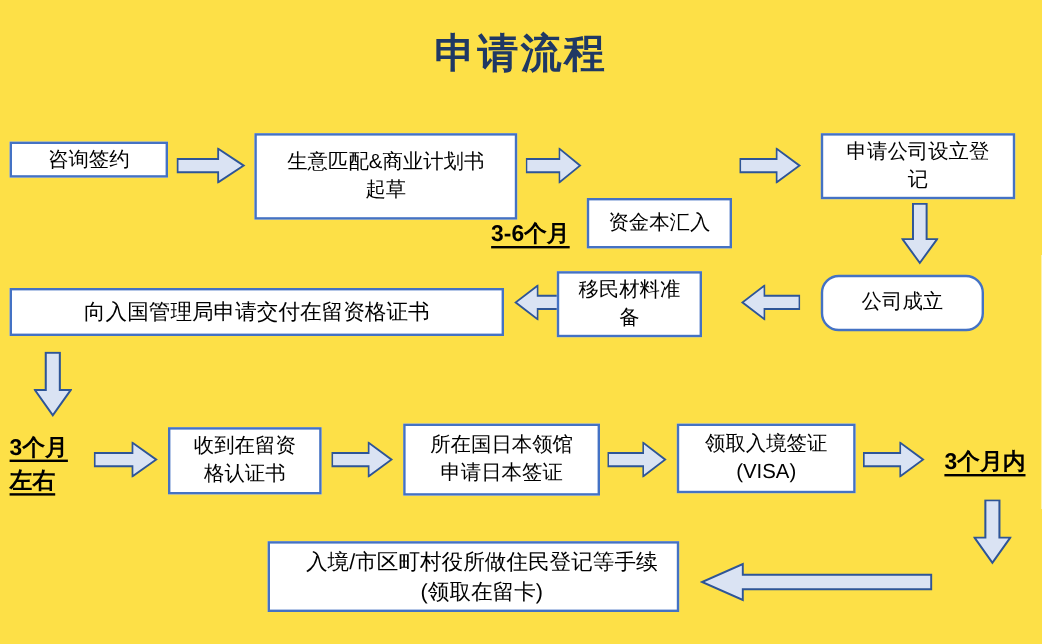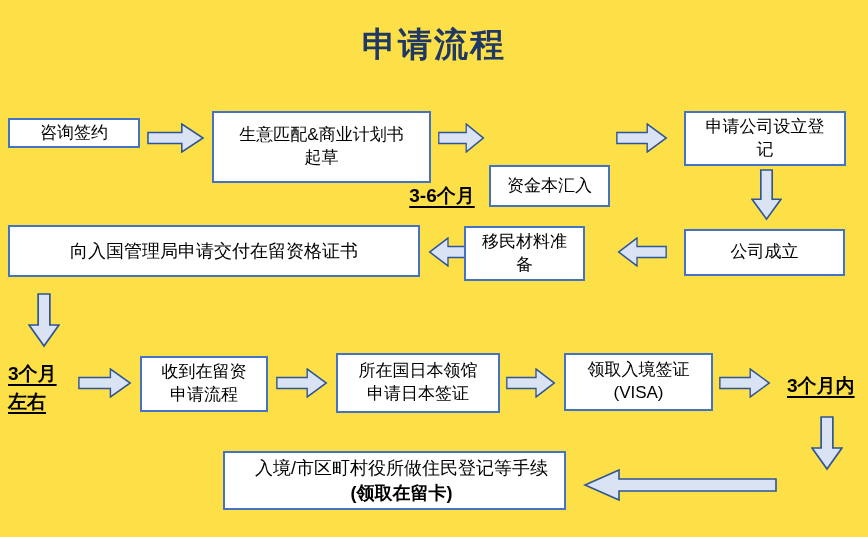--- a/index.html
+++ b/index.html
@@ -53,21 +53,21 @@
     white-space: pre-line;
     line-height: 1.45;
   }
   .arrow { position: absolute; display: block; }
   .arrow polygon {
     fill: var(--arrow_fill, #dae3f3);
     stroke: var(--arrow_stroke, #2e5597);
     stroke-width: 1.6px;
     stroke-linejoin: miter;
   }
-  .entry-line2 { font-weight: bold; }
+  .entry-line2 { font-weight: normal; }
 </style>
 </head>
 <body>
 
 <div id="canvas">
 
   <div class="title">申请流程</div>
 
   <div class="box" style="left:8px; top:118px; width:132px; height:30px;">咨询签约</div>
 
@@ -90,48 +90,48 @@
 
   <div class="box" style="left:684px; top:111px; width:162px; height:55px;">申请公司设立登
 记</div>
 
   <svg class="arrow" style="left:751px; top:169px; width:31px; height:52px;" viewBox="0 0 30 55" preserveAspectRatio="none">
     <polygon points="9.5,1 9.5,32 1,32 15,53 29,32 20.5,32 20.5,1"></polygon>
   </svg>
 
   <div class="duration" style="left:392px; top:182px; width:100px; text-align:center;">3-6个月</div>
 
-  <div class="box big" style="left:8px; top:225px; width:412px; height:52px;text-align:right;">向入国管理局申请交付在留资格证书</div>
+  <div class="box big" style="left:8px; top:240px; width:412px; height:40px;text-align:right;">向入国管理局申请交付在留资格证书</div>
 
   <svg class="arrow" style="left:428px; top:237px; width:50px; height:30px;" viewBox="0 0 60 30" preserveAspectRatio="none">
     <polygon points="59,9.5 24,9.5 24,1 2,15 24,29 24,20.5 59,20.5"></polygon>
   </svg>
 
   <div class="box" style="left:464px; top:226px; width:121px; height:55px;">移民材料准
 备</div>
 
   <svg class="arrow" style="left:617px; top:237px; width:50px; height:30px;" viewBox="0 0 60 30" preserveAspectRatio="none">
     <polygon points="59,9.5 24,9.5 24,1 2,15 24,29 24,20.5 59,20.5"></polygon>
   </svg>
 
-  <div class="box" style="left:684px; top:229px; width:161px; height:47px;">公司成立</div>
+  <div class="box" style="left:684px; top:229px; width:136px; height:47px;border-radius:15px;">公司成立</div>
 
   <svg class="arrow" style="left:28px; top:293px; width:32px; height:55px;" viewBox="0 0 30 55" preserveAspectRatio="none">
     <polygon points="9.5,1 9.5,32 1,32 15,53 29,32 20.5,32 20.5,1"></polygon>
   </svg>
 
   <div class="duration" style="left:8px; top:360px; width:64px;">3个月
 左右</div>
 
   <svg class="arrow" style="left:78px; top:368px; width:54px; height:30px;" viewBox="0 0 60 30" preserveAspectRatio="none">
     <polygon points="1,9.5 36,9.5 36,1 58,15 36,29 36,20.5 1,20.5"></polygon>
   </svg>
 
   <div class="box" style="left:140px; top:356px; width:128px; height:56px;">收到在留资
-申请流程</div>
+格认证书</div>
 
   <svg class="arrow" style="left:276px; top:368px; width:52px; height:30px;" viewBox="0 0 60 30" preserveAspectRatio="none">
     <polygon points="1,9.5 36,9.5 36,1 58,15 36,29 36,20.5 1,20.5"></polygon>
   </svg>
 
   <div class="box" style="left:336px; top:353px; width:164px; height:60px;">所在国日本领馆
 申请日本签证</div>
 
   <svg class="arrow" style="left:506px; top:368px; width:50px; height:30px;" viewBox="0 0 60 30" preserveAspectRatio="none">
     <polygon points="1,9.5 36,9.5 36,1 58,15 36,29 36,20.5 1,20.5"></polygon>

